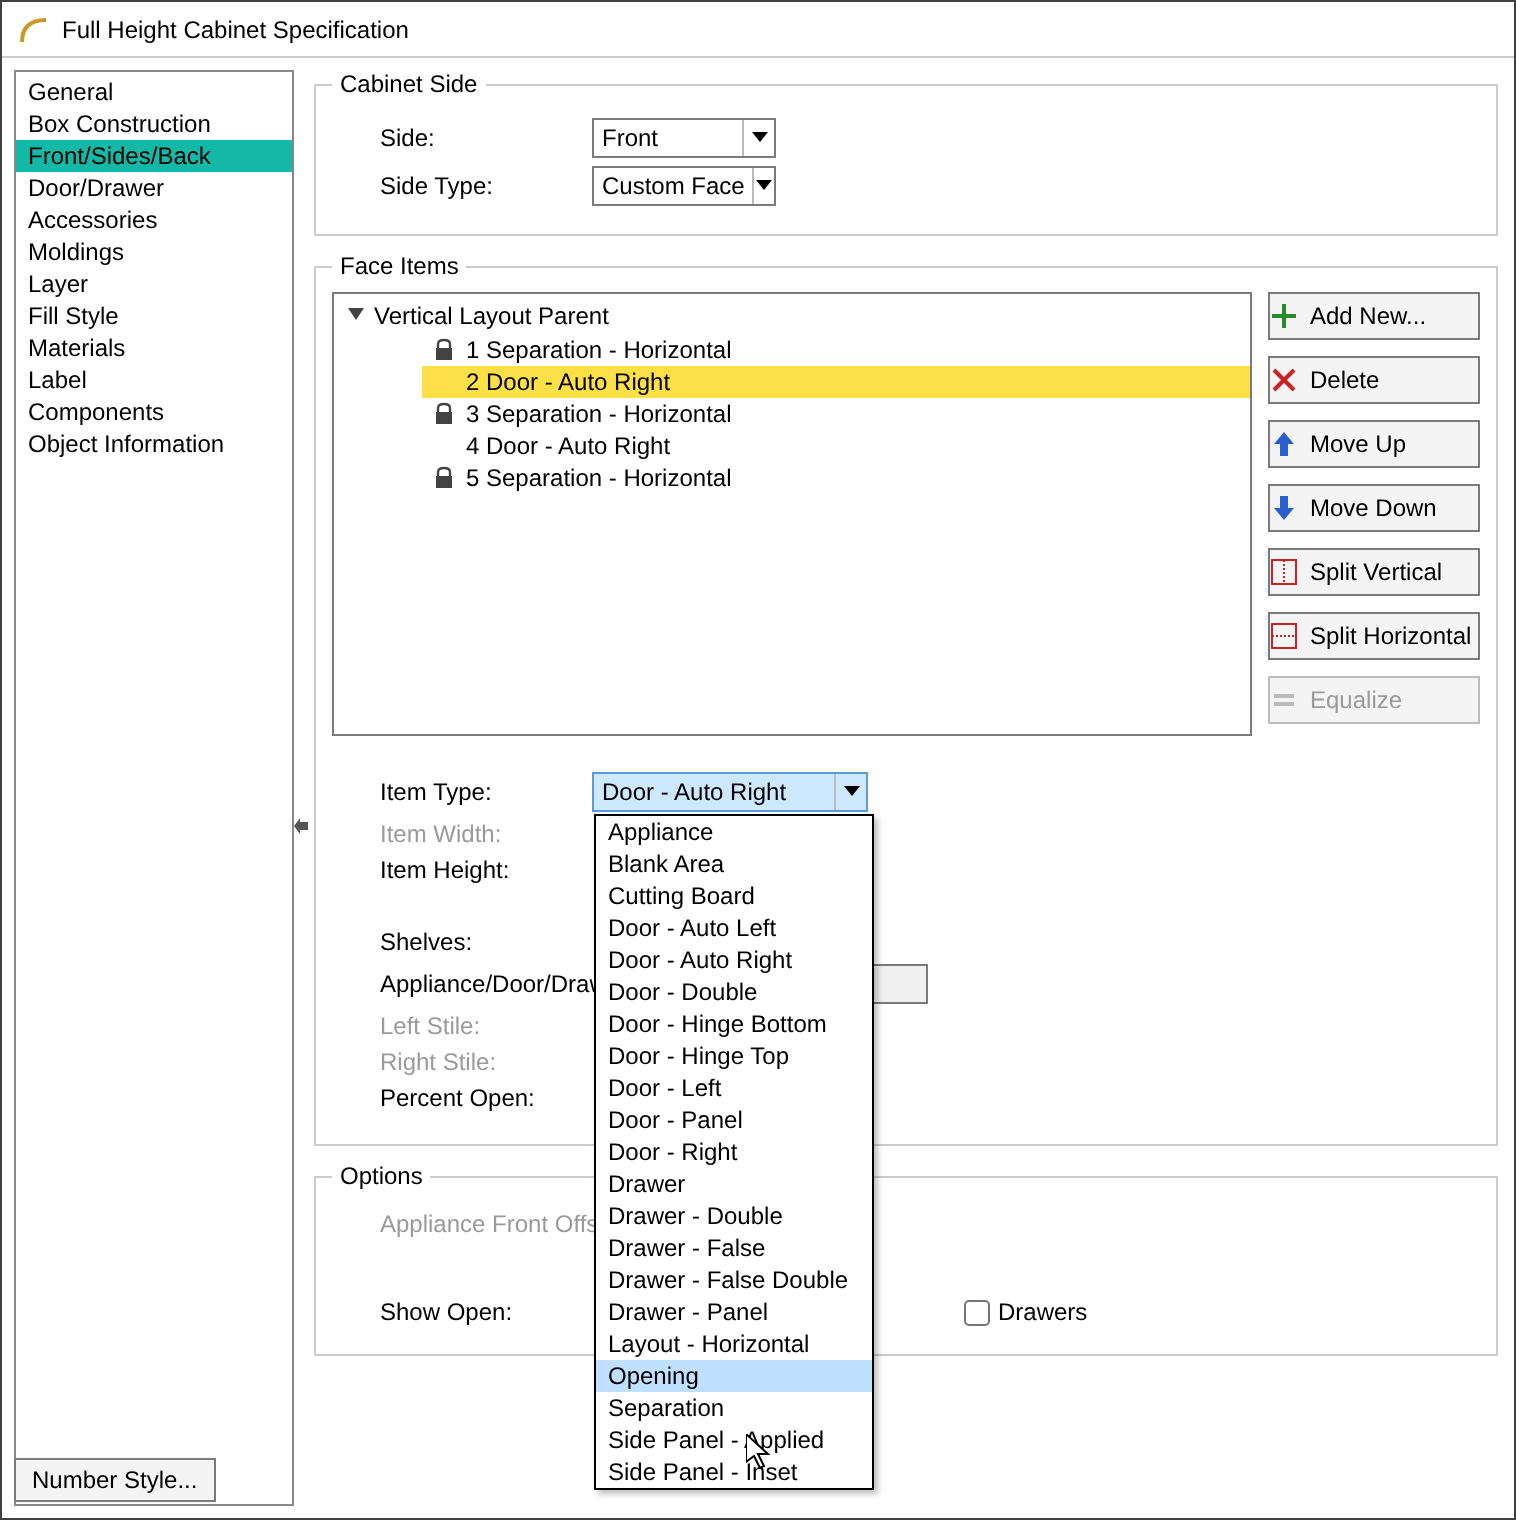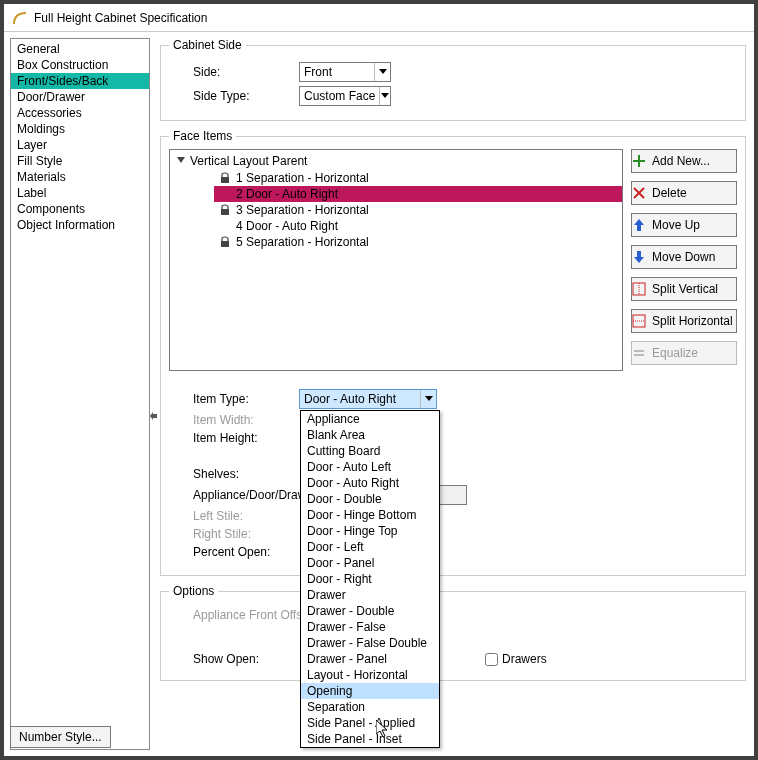--- a/index.html
+++ b/index.html
@@ -1,17 +1,17 @@
 <!DOCTYPE html>
 <html><head>
 <meta charset="utf-8">
 <style>
   * { box-sizing: border-box; }
   html, body { margin:0; padding:0; font-family: "Segoe UI", Tahoma, sans-serif; font-size:12px; color:#000; background:#fff; }
-  .window { width:758px; height:760px; border:4px solid #404040; position:relative; background:#fff; }
+  .window { width:758px; height:760px; border:1px solid #404040; position:relative; background:#fff; }
   .titlebar { height:28px; line-height:28px; padding-left:8px; border-bottom:1px solid #ccc; display:flex; align-items:center; gap:6px; }
   .title-icon svg { display:block; }
   .body { display:flex; height:calc(100% - 28px); }
   .sidebar { width:140px; border:1px solid #888; margin:6px 0 6px 6px; padding:2px 0; background:#fff; overflow:hidden; }
   .sidebar-item { padding:1px 6px; cursor:default; white-space:nowrap; }
   .sidebar-item.selected { background:#14b8a6; }
   .main { flex:1; padding:6px 8px 6px 10px; position:relative; }
 
   fieldset { border:1px solid #ccc; margin:0 0 8px 0; padding:6px 8px 10px 8px; }
   fieldset > legend { padding:0 4px; color:#000; }
@@ -31,21 +31,21 @@
 
   .dropdown-list { position:absolute; left:0; top:20px; width:140px; border:1px solid #000; background:#fff; z-index:50; box-shadow:2px 2px 3px rgba(0,0,0,0.25); max-height:360px; overflow:hidden; }
   .dropdown-item { padding:1px 6px; white-space:nowrap; cursor:default; }
   .dropdown-item.highlight { background:#bfe0ff; }
 
   .face-area { display:flex; gap:8px; }
   .tree { flex:1; border:1px solid #7a7a7a; height:222px; background:#fff; padding:4px 0; overflow:auto; }
   .tree-root { display:flex; align-items:center; padding:0 6px 2px 6px; gap:4px; }
   .tree-children { padding-left:44px; }
   .tree-item { display:flex; align-items:center; gap:6px; padding:1px 6px; }
-  .tree-item.selected { background:#be185d; }
+  .tree-item.selected { background:#fde047; }
   .lock svg { display:block; }
   .no-lock { width:10px; height:12px; }
 
   .btn-col { width:106px; display:flex; flex-direction:column; gap:8px; }
   .btn { border:1px solid #7a7a7a; background:#f4f4f4; height:24px; display:flex; align-items:center; gap:6px; padding:0 0; cursor:default; white-space:nowrap; font-size:12px; }
   .btn.disabled { color:#9a9a9a; border-color:#bbb; }
   .btn-icon { width:14px; display:flex; justify-content:center; }
 
   .grip { position:absolute; left:-1px; top:378px; width:8px; height:12px; color:#555; display:flex; align-items:center; justify-content:center; }
 

